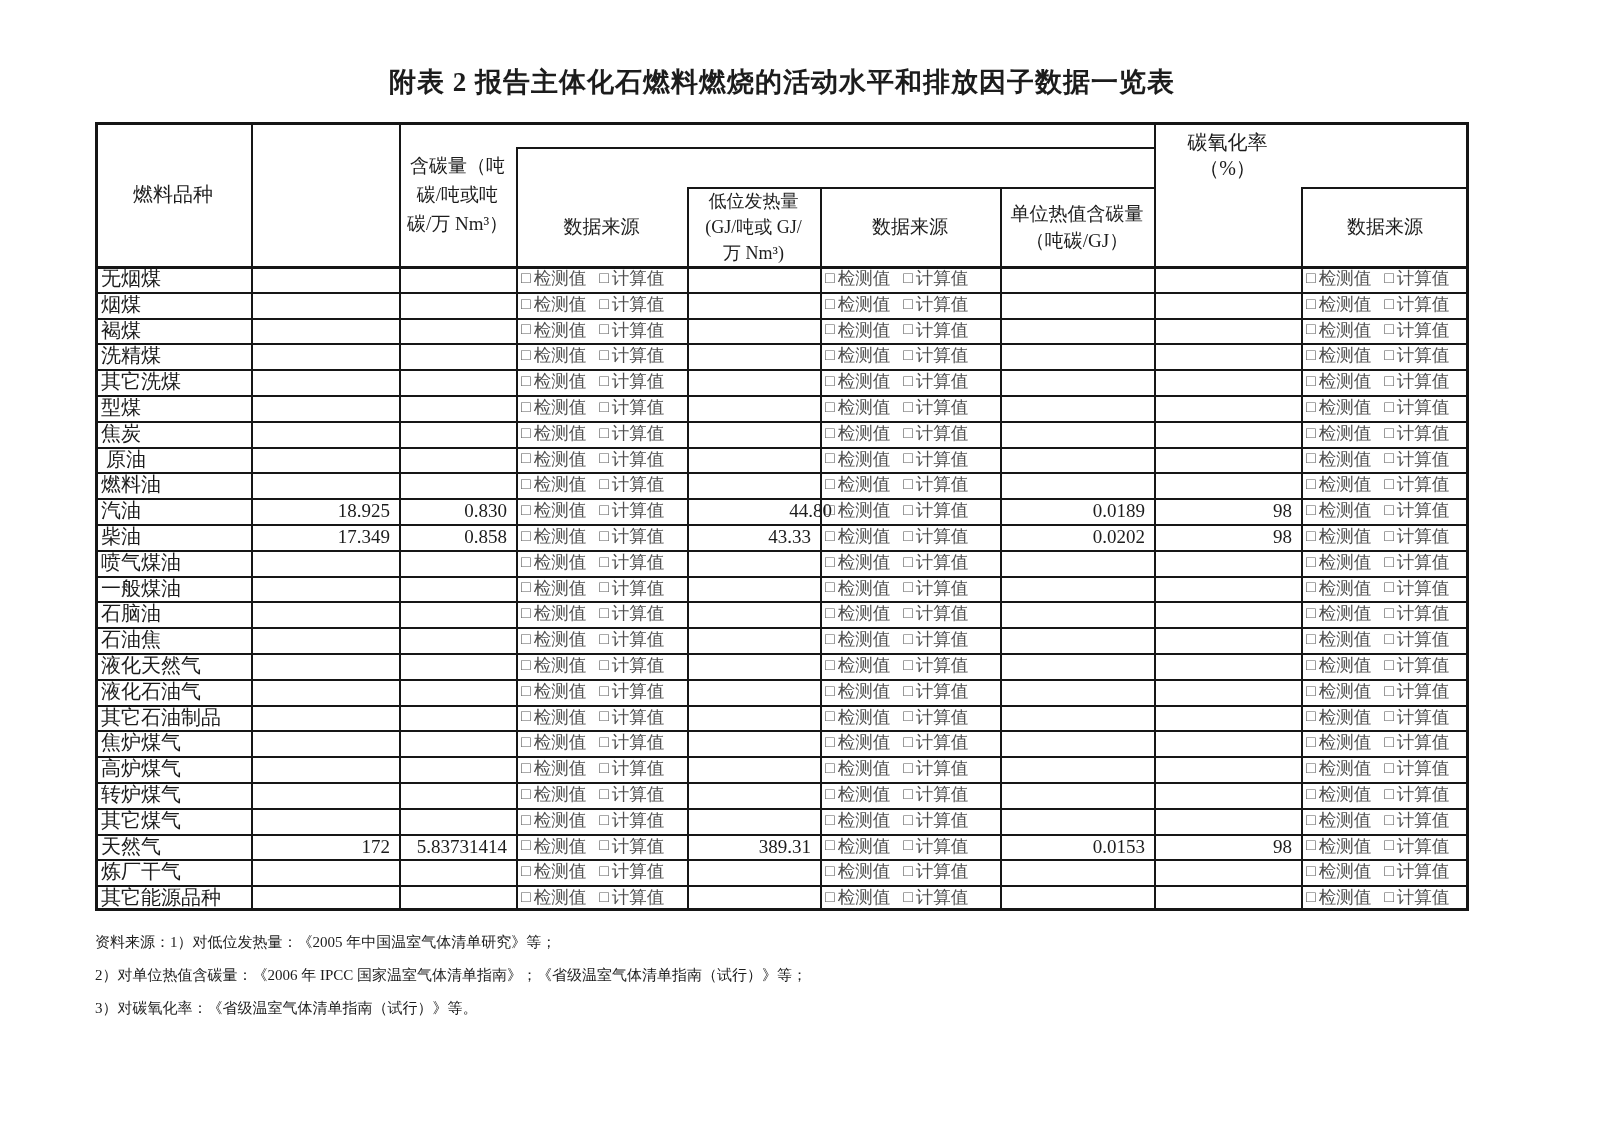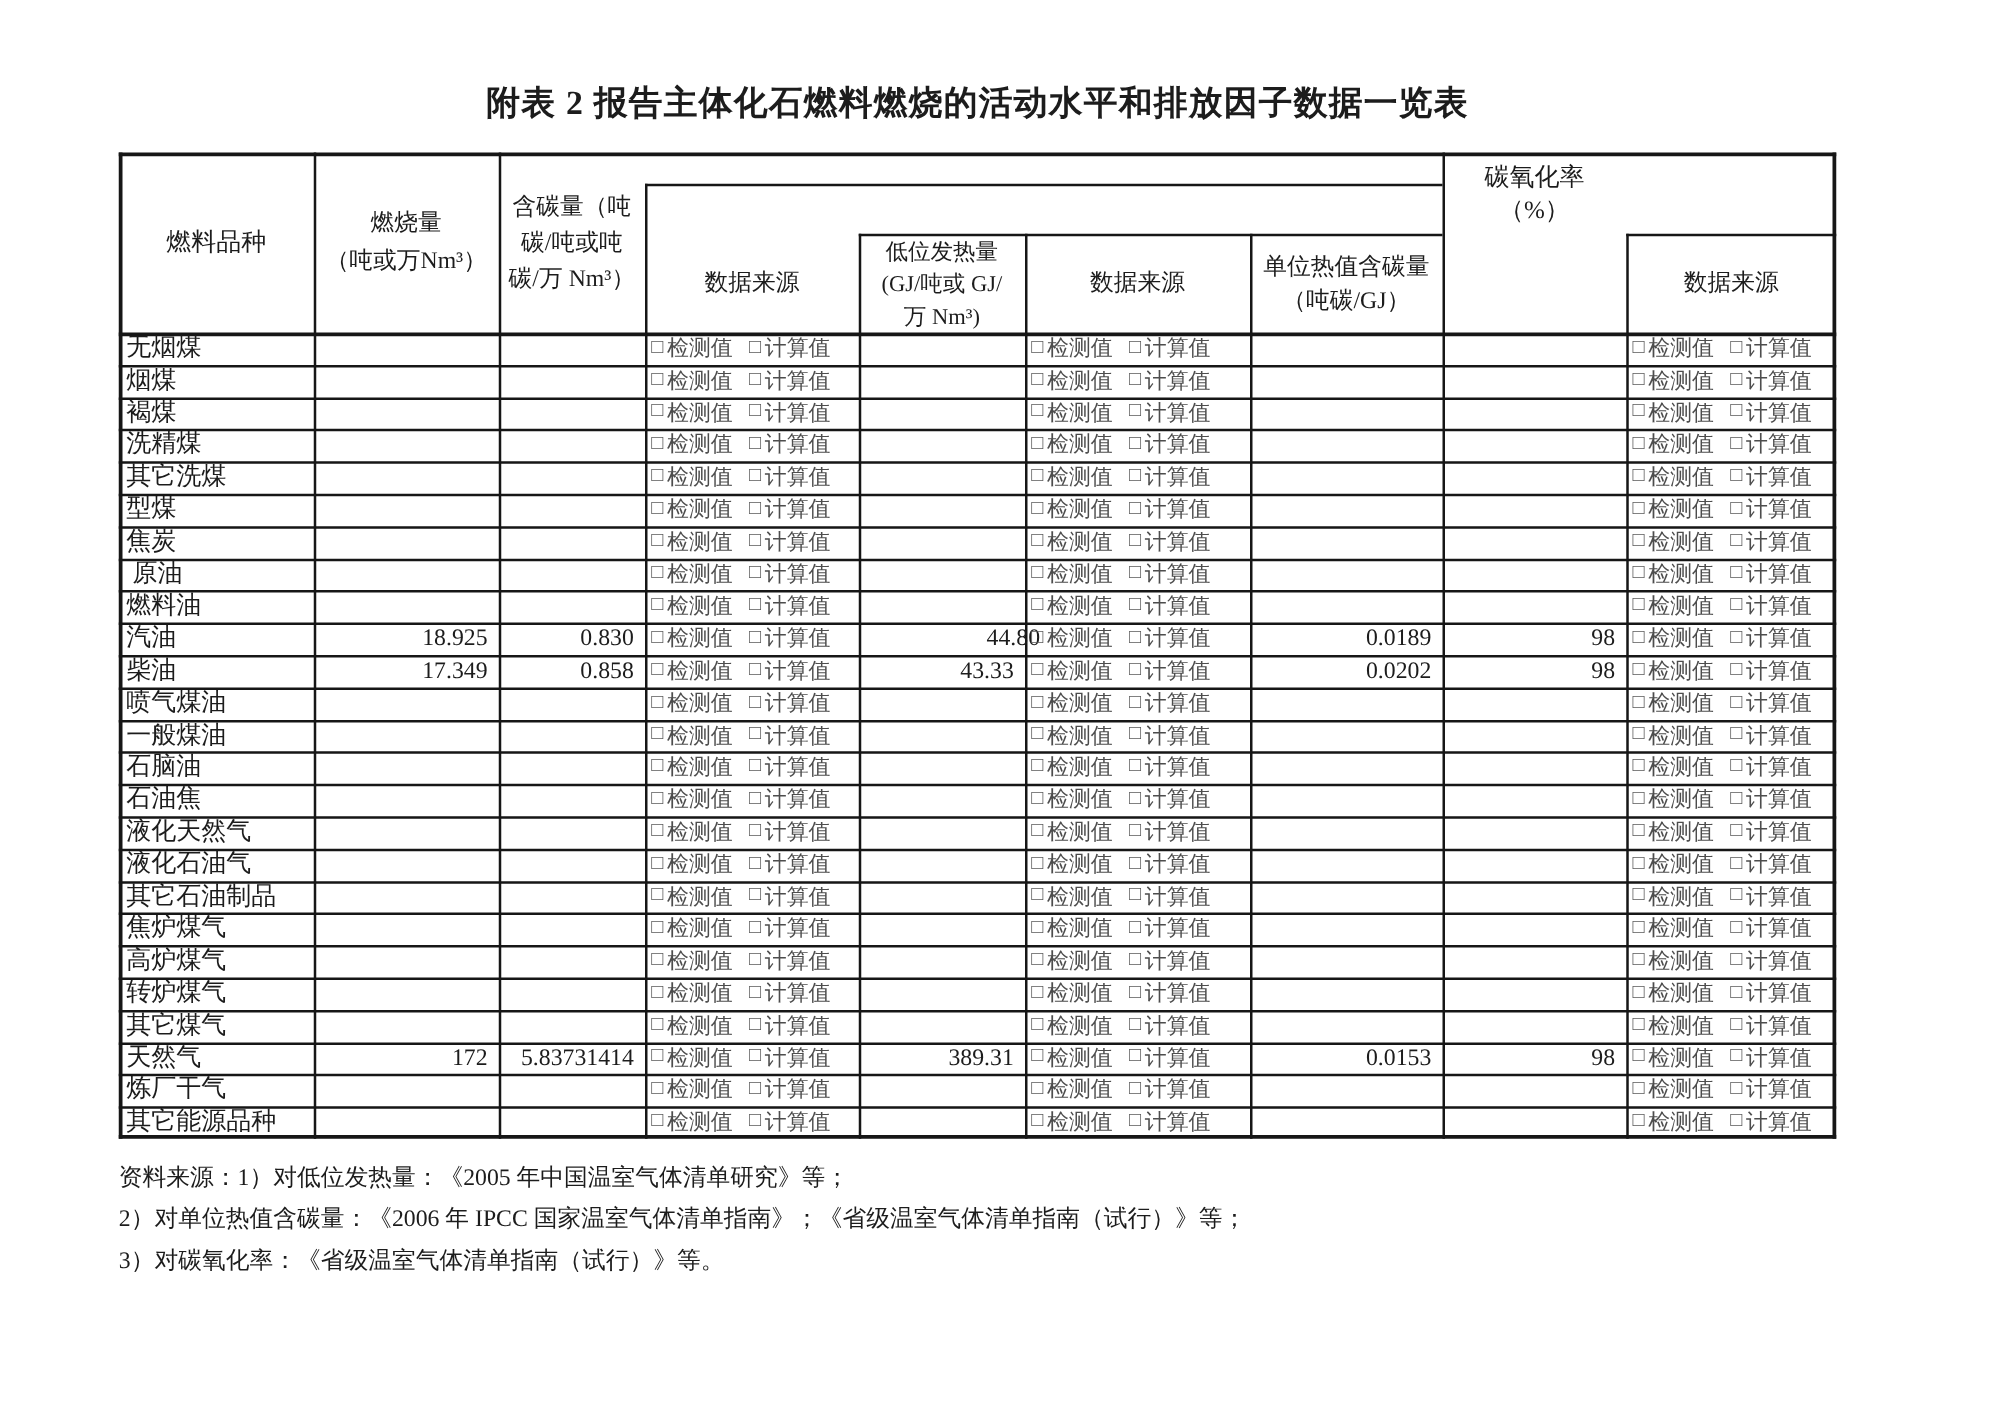--- a/index.html
+++ b/index.html
@@ -32,32 +32,30 @@
     overflow:hidden;white-space:nowrap;box-sizing:border-box;
   }
   .fuel{text-align:left;padding-left:6px;font-size:20px;}
   .num{text-align:right;padding-right:9px;}
   .cbs{
     display:flex;align-items:center;gap:13px;padding-left:5px;
     color:#4d4d4d;font-size:17.5px;
   }
   .cbg{display:flex;align-items:center;gap:3px;white-space:nowrap;}
   .cbx{font-size:16px;line-height:1;position:relative;top:-1px;color:#5a5a5a;}
-  .notes{position:absolute;left:95px;top:926px;width:1400px;font-size:19px;line-height:33px;}
+  .notes{position:absolute;left:95px;top:926px;width:1400px;font-size:15px;line-height:33px;}
   .notes div{white-space:nowrap;}
 </style>
 </head>
 <body>
 
 <div class="title">附表 2 报告主体化石燃料燃烧的活动水平和排放因子数据一览表</div>
 
 <div class="table">
   <div class="hcell h-fuel">燃料品种</div>
-  <div class="hcell h-burn">燃烧量
-（吨或万Nm³）</div>
   <div class="hcell h-carbon">含碳量（吨
 碳/吨或吨
 碳/万 Nm³）</div>
   <div class="hcell h-src1">数据来源</div>
   <div class="hcell h-heat">低位发热量
 (GJ/吨或 GJ/
 万 Nm³)</div>
   <div class="hcell h-src2">数据来源</div>
   <div class="hcell h-unitc">单位热值含碳量
 （吨碳/GJ）</div>

